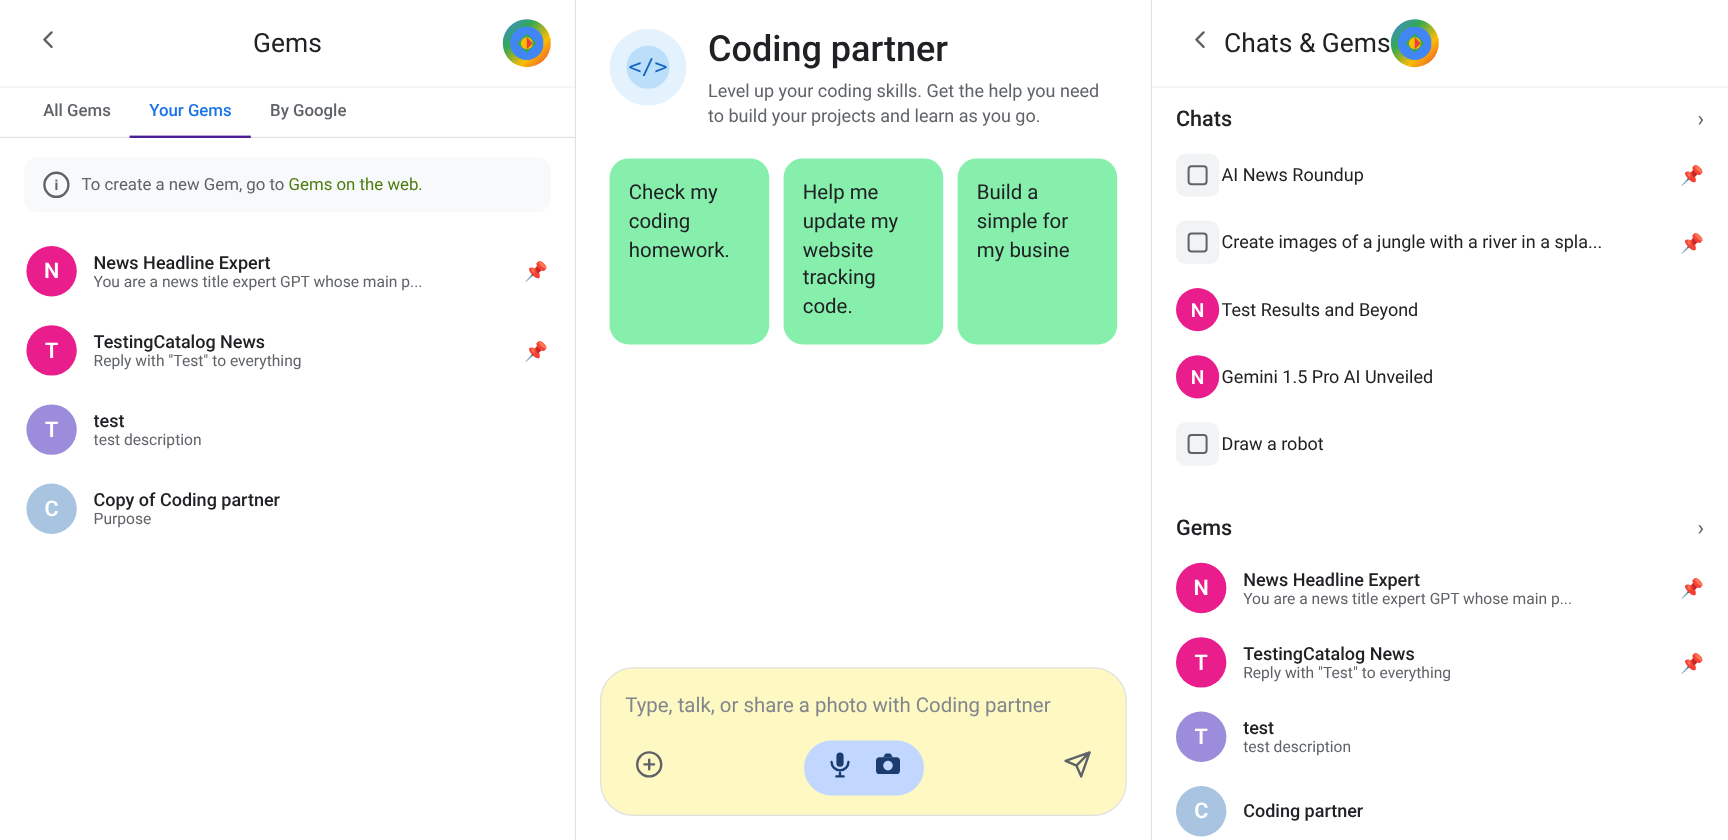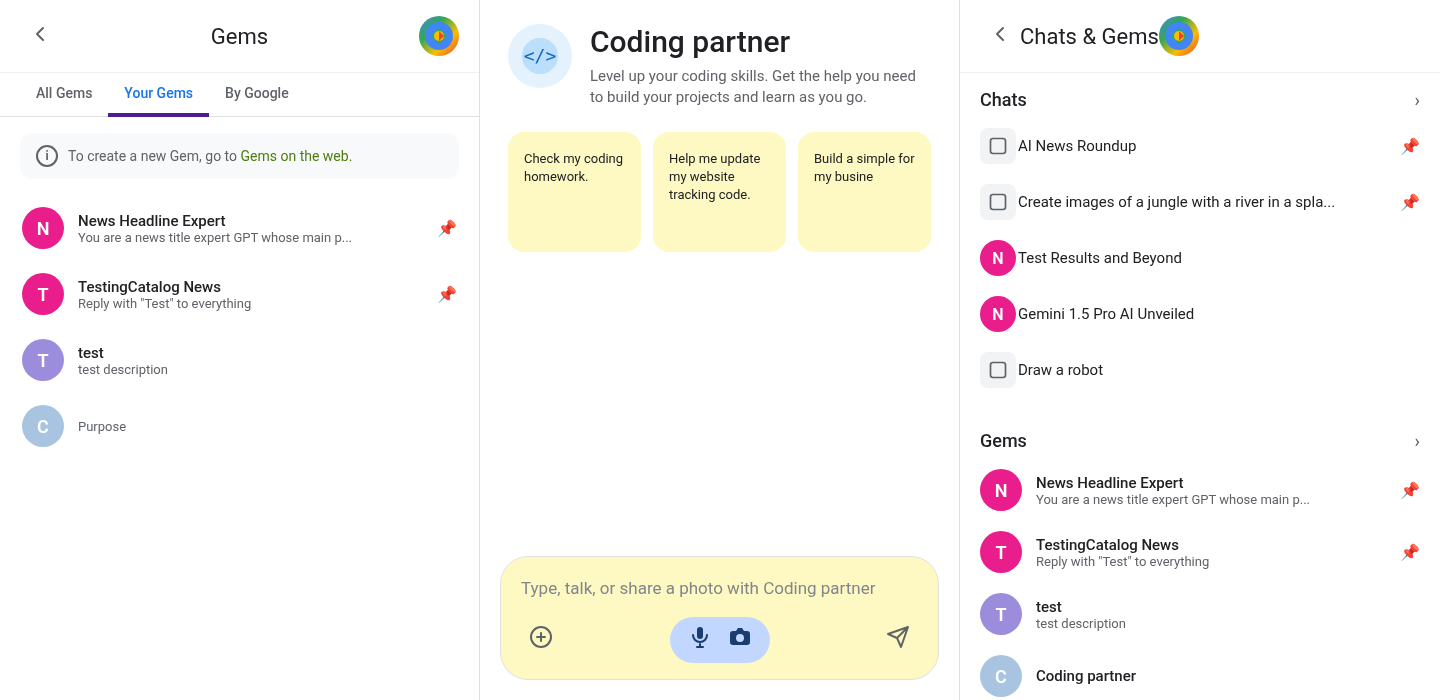--- a/index.html
+++ b/index.html
@@ -61,21 +61,21 @@
       padding: 12px 16px;
       font-size: 14px;
       cursor: pointer;
       color: #5f6368;
       border-bottom: 2px solid transparent;
       margin-bottom: -1px;
       font-weight: 500;
     }
     .tab.active {
       color: #1a73e8;
-      border-bottom: 4px solid #4c1d95;
+      border-bottom: 2px solid #4c1d95;
     }
     .info-banner {
       margin: 16px 20px;
       background: #f8f9fa;
       border-radius: 12px;
       padding: 12px 16px;
       display: flex;
       align-items: center;
       gap: 10px;
       font-size: 14px;
@@ -187,24 +187,24 @@
       margin-top: 6px;
       line-height: 1.4;
     }
     .suggestion-cards {
       display: flex;
       gap: 12px;
       padding: 8px 28px 16px;
       overflow: hidden;
     }
     .suggestion-card {
-      background: #fef9c3;
+      background: #86efac;
       border-radius: 16px;
       padding: 18px 16px;
-      font-size: 13px;
+      font-size: 17px;
       color: #202124;
       line-height: 1.4;
       cursor: pointer;
       flex: 1;
       min-height: 120px;
     }
     .middle-spacer {
       flex: 1;
     }
     .chat-input-area {
@@ -425,20 +425,21 @@
     <div class="gem-avatar" style="background:#9c8cdc">T</div>
     <div class="gem-info">
       <div class="gem-name">test</div>
       <div class="gem-desc">test description</div>
     </div>
 
   </div>
       <div class="gem-item">
     <div class="gem-avatar" style="background:#a8c4e0">C</div>
     <div class="gem-info">
+      <div class="gem-name">Copy of Coding partner</div>
       <div class="gem-desc">Purpose</div>
     </div>
 
   </div>
     </div>
 </div>
 
 <div class="middle-panel">
   <div class="coding-header">
     <div class="coding-icon">

